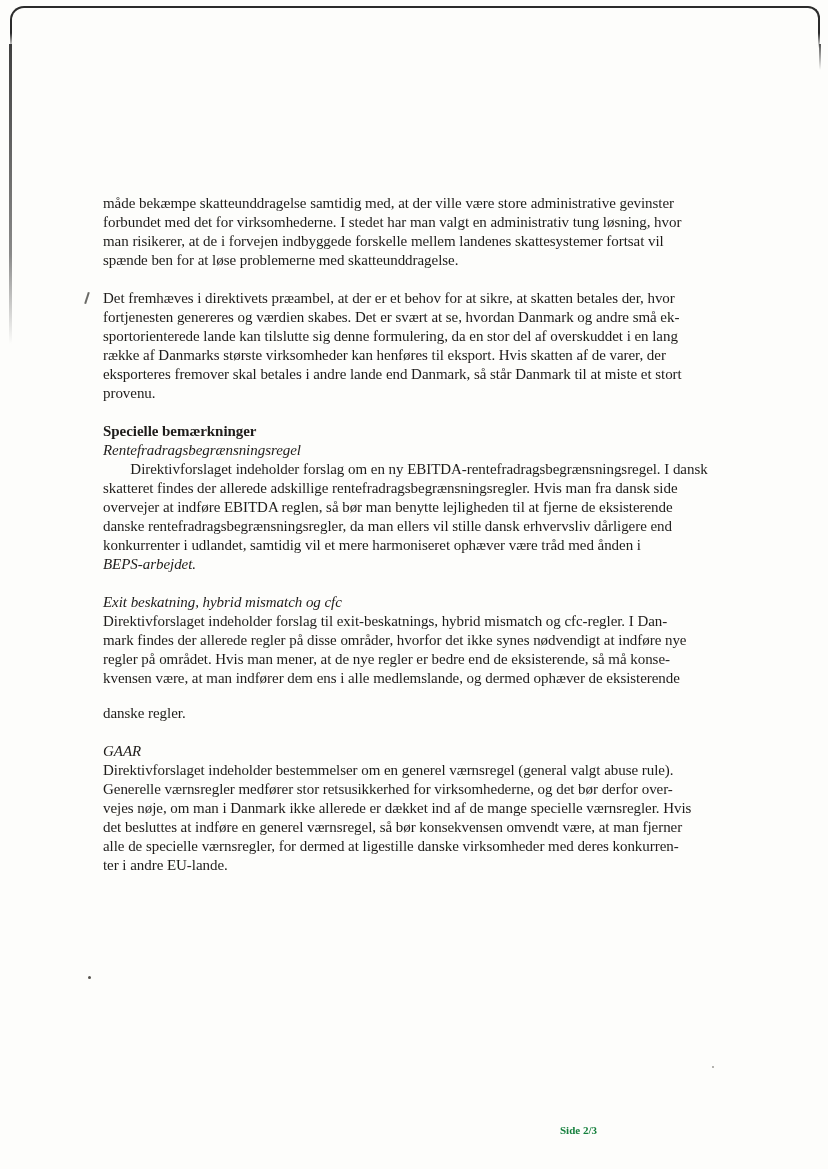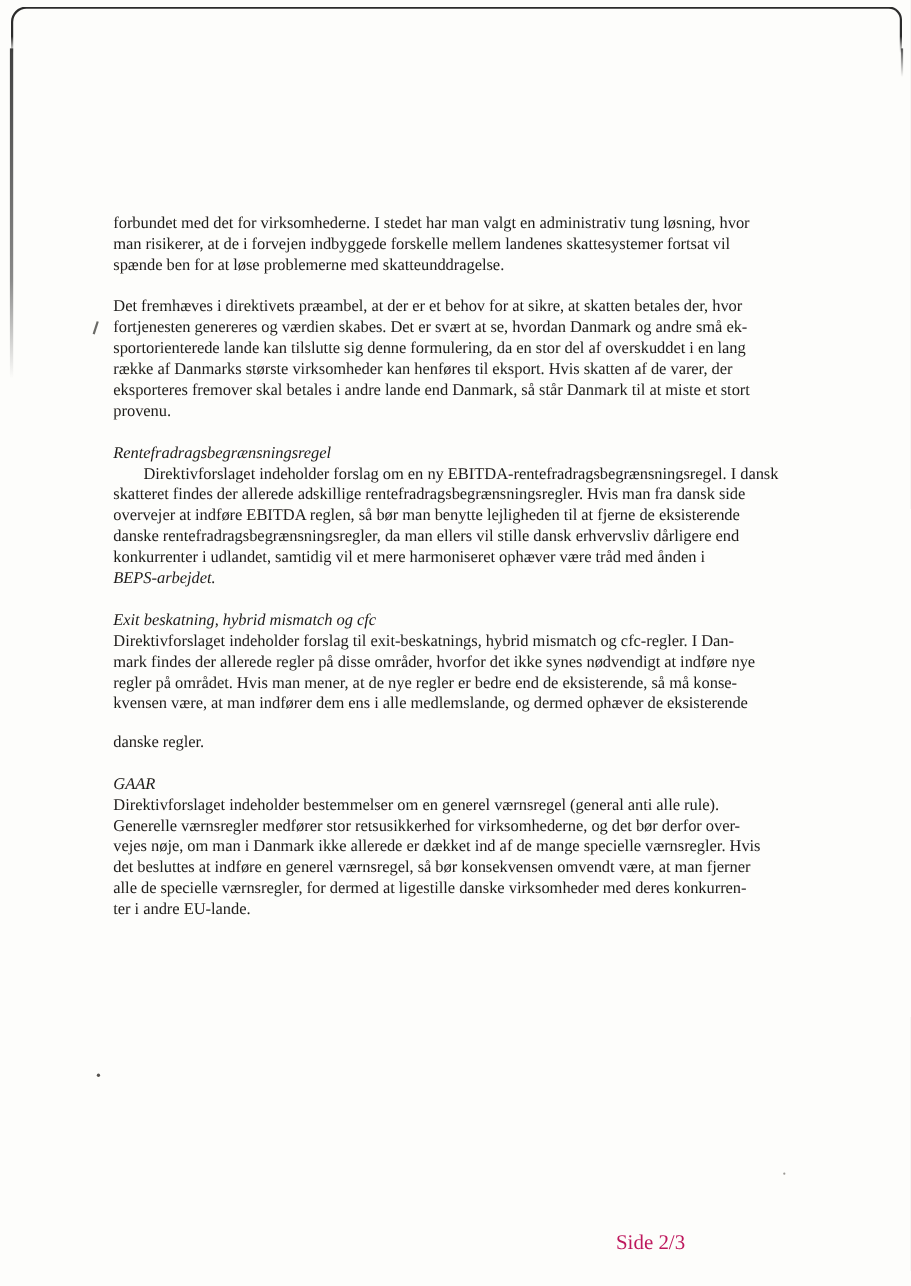--- a/index.html
+++ b/index.html
@@ -88,54 +88,57 @@
     font-style: italic;
     margin: 0;
     white-space: nowrap;
   }
   .after-heading { margin-top: 0; }
 
   .footer {
     position: absolute;
     left: 560px;
     top: 1121px;
-    font-size: 19px;
+    font-size: 11px;
     line-height: 18px;
-    color: #be185d;
+    color: #15803d;
+    font-weight: bold;
   }
 </style>
 </head>
 <body>
 
 <div class="page">
 
   <div class="scan-frame"></div>
   <div class="scan-left-line"></div>
   <div class="scan-right-line"></div>
   <div class="margin-tick"></div>
   <div class="margin-dot"></div>
   <div class="faint-dot"></div>
 
   <div class="content">
 
     <p class="para">
+      <span class="line" style="display: block;">måde bekæmpe skatteunddragelse samtidig med, at der ville være store administrative gevinster</span>
       <span class="line" style="display: block;">forbundet med det for virksomhederne. I stedet har man valgt en administrativ tung løsning, hvor</span>
       <span class="line" style="display: block;">man risikerer, at de i forvejen indbyggede forskelle mellem landenes skattesystemer fortsat vil</span>
       <span class="line" style="display: block;">spænde ben for at løse problemerne med skatteunddragelse.</span>
     </p>
 
     <p class="para">
       <span class="line" style="display: block;">Det fremhæves i direktivets præambel, at der er et behov for at sikre, at skatten betales der, hvor</span>
       <span class="line" style="display: block;">fortjenesten genereres og værdien skabes. Det er svært at se, hvordan Danmark og andre små ek-</span>
       <span class="line" style="display: block;">sportorienterede lande kan tilslutte sig denne formulering, da en stor del af overskuddet i en lang</span>
       <span class="line" style="display: block;">række af Danmarks største virksomheder kan henføres til eksport. Hvis skatten af de varer, der</span>
       <span class="line" style="display: block;">eksporteres fremover skal betales i andre lande end Danmark, så står Danmark til at miste et stort</span>
       <span class="line" style="display: block;">provenu.</span>
     </p>
 
+    <p class="section-heading">Specielle bemærkninger</p>
     <p class="sub-heading">Rentefradragsbegrænsningsregel</p>
 
     <p class="para after-heading">
       <span class="line" style="display: block; text-align: center;">Direktivforslaget indeholder forslag om en ny EBITDA-rentefradragsbegrænsningsregel. I dansk</span>
       <span class="line" style="display: block;">skatteret findes der allerede adskillige rentefradragsbegrænsningsregler. Hvis man fra dansk side</span>
       <span class="line" style="display: block;">overvejer at indføre EBITDA reglen, så bør man benytte lejligheden til at fjerne de eksisterende</span>
       <span class="line" style="display: block;">danske rentefradragsbegrænsningsregler, da man ellers vil stille dansk erhvervsliv dårligere end</span>
       <span class="line" style="display: block;">konkurrenter i udlandet, samtidig vil et mere harmoniseret ophæver være tråd med ånden i</span>
       <span class="line" style="display: block; font-style: italic;">BEPS-arbejdet.</span>
     </p>
@@ -146,21 +149,21 @@
       <span class="line" style="display: block;">Direktivforslaget indeholder forslag til exit-beskatnings, hybrid mismatch og cfc-regler. I Dan-</span>
       <span class="line" style="display: block;">mark findes der allerede regler på disse områder, hvorfor det ikke synes nødvendigt at indføre nye</span>
       <span class="line" style="display: block;">regler på området. Hvis man mener, at de nye regler er bedre end de eksisterende, så må konse-</span>
       <span class="line" style="display: block;">kvensen være, at man indfører dem ens i alle medlemslande, og dermed ophæver de eksisterende</span>
       <span class="line" style="display: block; margin-top: 16px;">danske regler.</span>
     </p>
 
     <p class="sub-heading">GAAR</p>
 
     <p class="para after-heading">
-      <span class="line" style="display: block;">Direktivforslaget indeholder bestemmelser om en generel værnsregel (general anti alle rule).</span>
+      <span class="line" style="display: block;">Direktivforslaget indeholder bestemmelser om en generel værnsregel (general valgt abuse rule).</span>
       <span class="line" style="display: block;">Generelle værnsregler medfører stor retsusikkerhed for virksomhederne, og det bør derfor over-</span>
       <span class="line" style="display: block;">vejes nøje, om man i Danmark ikke allerede er dækket ind af de mange specielle værnsregler. Hvis</span>
       <span class="line" style="display: block;">det besluttes at indføre en generel værnsregel, så bør konsekvensen omvendt være, at man fjerner</span>
       <span class="line" style="display: block;">alle de specielle værnsregler, for dermed at ligestille danske virksomheder med deres konkurren-</span>
       <span class="line" style="display: block;">ter i andre EU-lande.</span>
     </p>
 
   </div>
 
   <div class="footer">Side 2/3</div>

